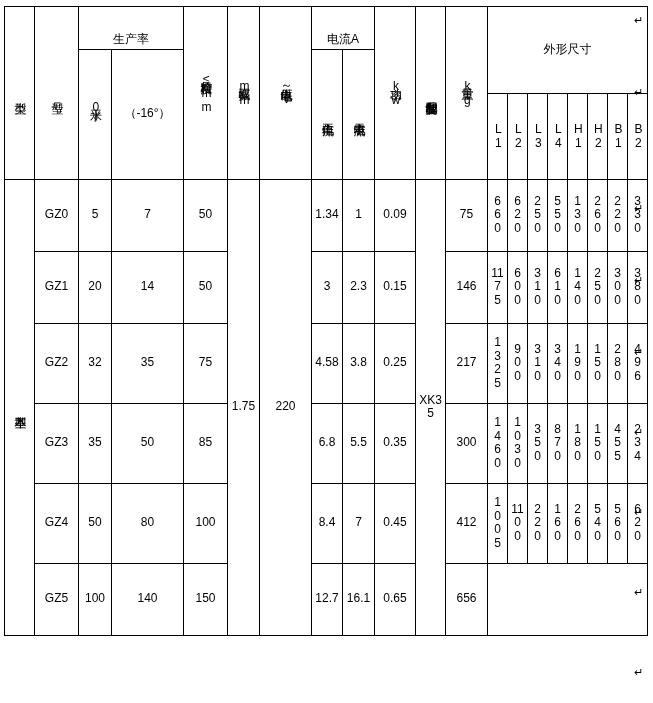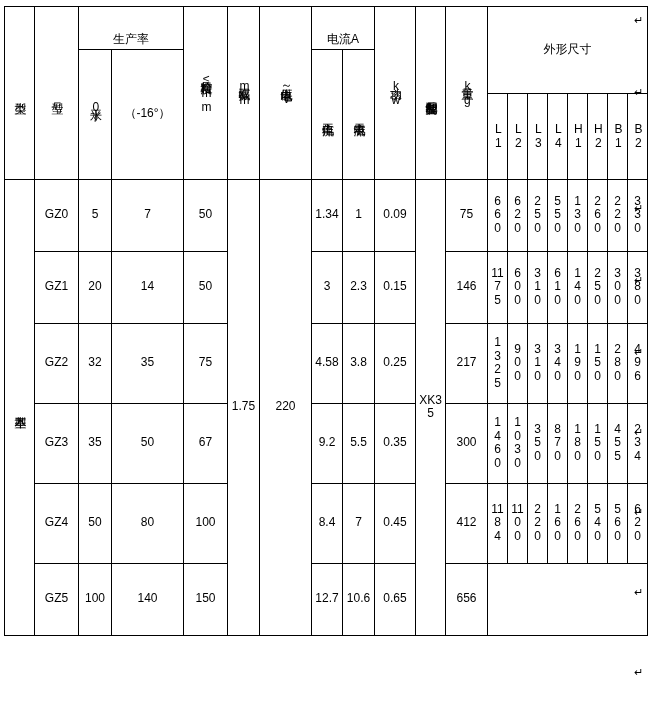--- a/index.html
+++ b/index.html
@@ -178,22 +178,22 @@
       <td class="narrow">190</td>
       <td class="narrow">150</td>
       <td class="narrow">280</td>
       <td class="narrow">496</td>
     </tr>
 
     <tr style="height:80px">
       <td>GZ3</td>
       <td>35</td>
       <td class="left">50</td>
-      <td>67</td>
-      <td>9.2</td>
+      <td>85</td>
+      <td>6.8</td>
       <td>5.5</td>
       <td>0.35</td>
       <td>300</td>
       <td class="narrow">1460</td>
       <td class="narrow">1030</td>
       <td class="narrow">350</td>
       <td class="narrow">870</td>
       <td class="narrow">180</td>
       <td class="narrow">150</td>
       <td class="narrow">455</td>
@@ -202,37 +202,37 @@
 
     <tr style="height:80px">
       <td>GZ4</td>
       <td>50</td>
       <td class="left">80</td>
       <td>100</td>
       <td>8.4</td>
       <td>7</td>
       <td>0.45</td>
       <td>412</td>
-      <td class="narrow">1184</td>
+      <td class="narrow">1005</td>
       <td class="narrow">1100</td>
       <td class="narrow">220</td>
       <td class="narrow">160</td>
       <td class="narrow">260</td>
       <td class="narrow">540</td>
       <td class="narrow">560</td>
       <td class="narrow">620</td>
     </tr>
 
     <tr style="height:72px">
       <td>GZ5</td>
       <td>100</td>
       <td class="left">140</td>
       <td>150</td>
       <td>12.7</td>
-      <td>10.6</td>
+      <td>16.1</td>
       <td>0.65</td>
       <td>656</td>
       <td class="narrow" colspan="8"></td>
     </tr>
   </tbody>
     </table>
 
   <span class="mark" style="left:634px; top:8px;">↵</span>
   <span class="mark" style="left:634px; top:80px;">↵</span>
   <span class="mark" style="left:634px; top:196px;">↵</span>

